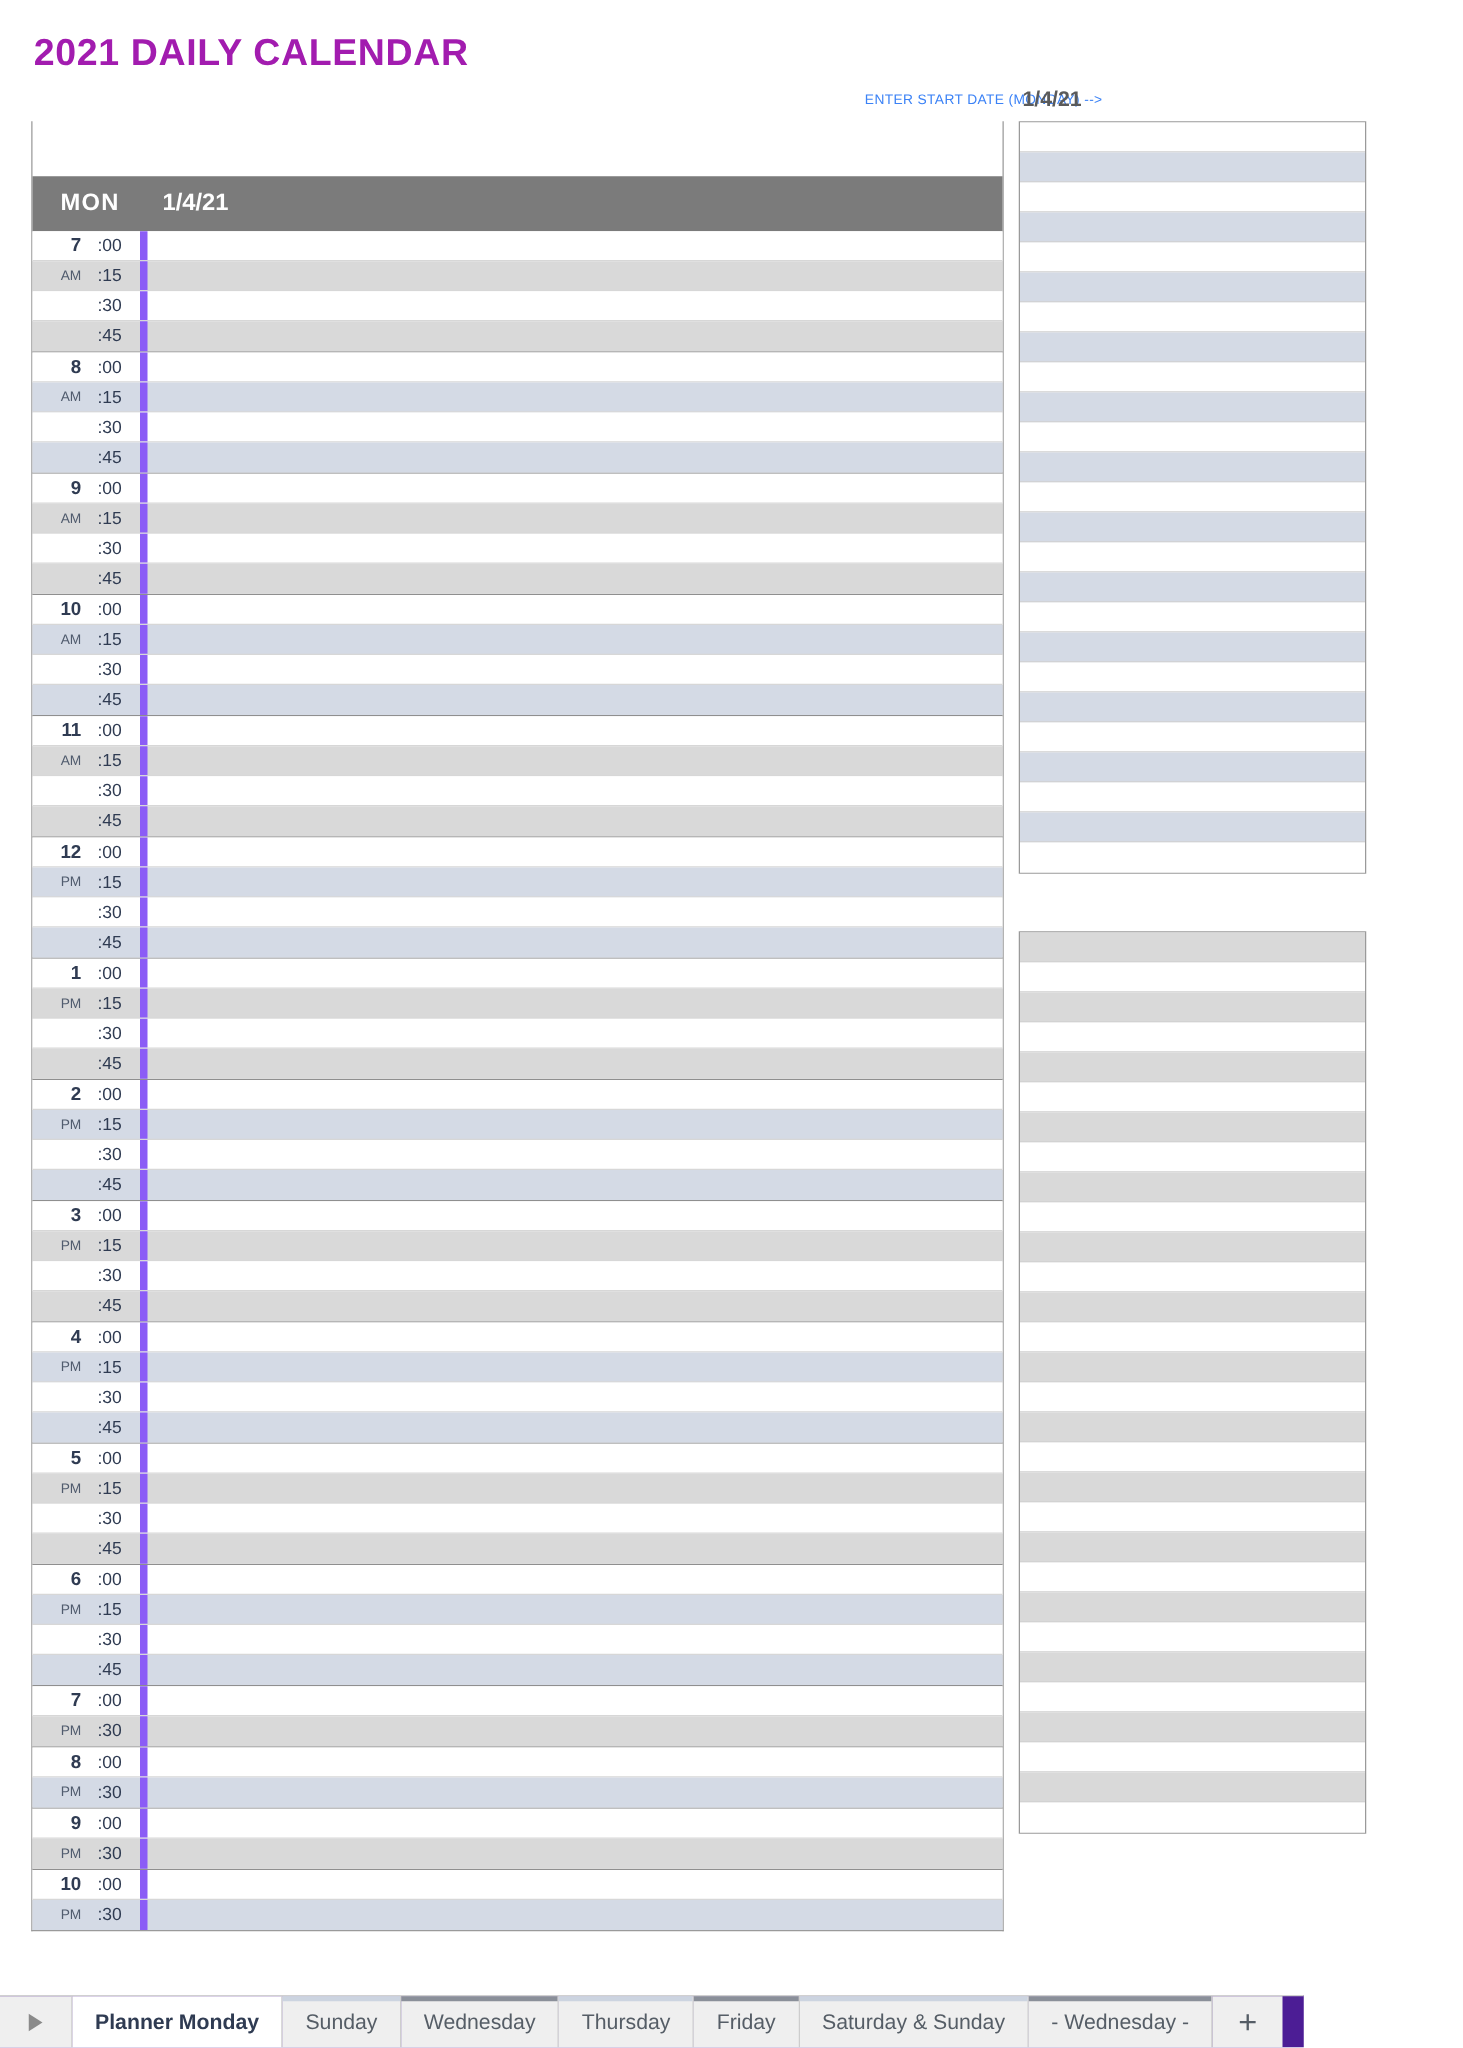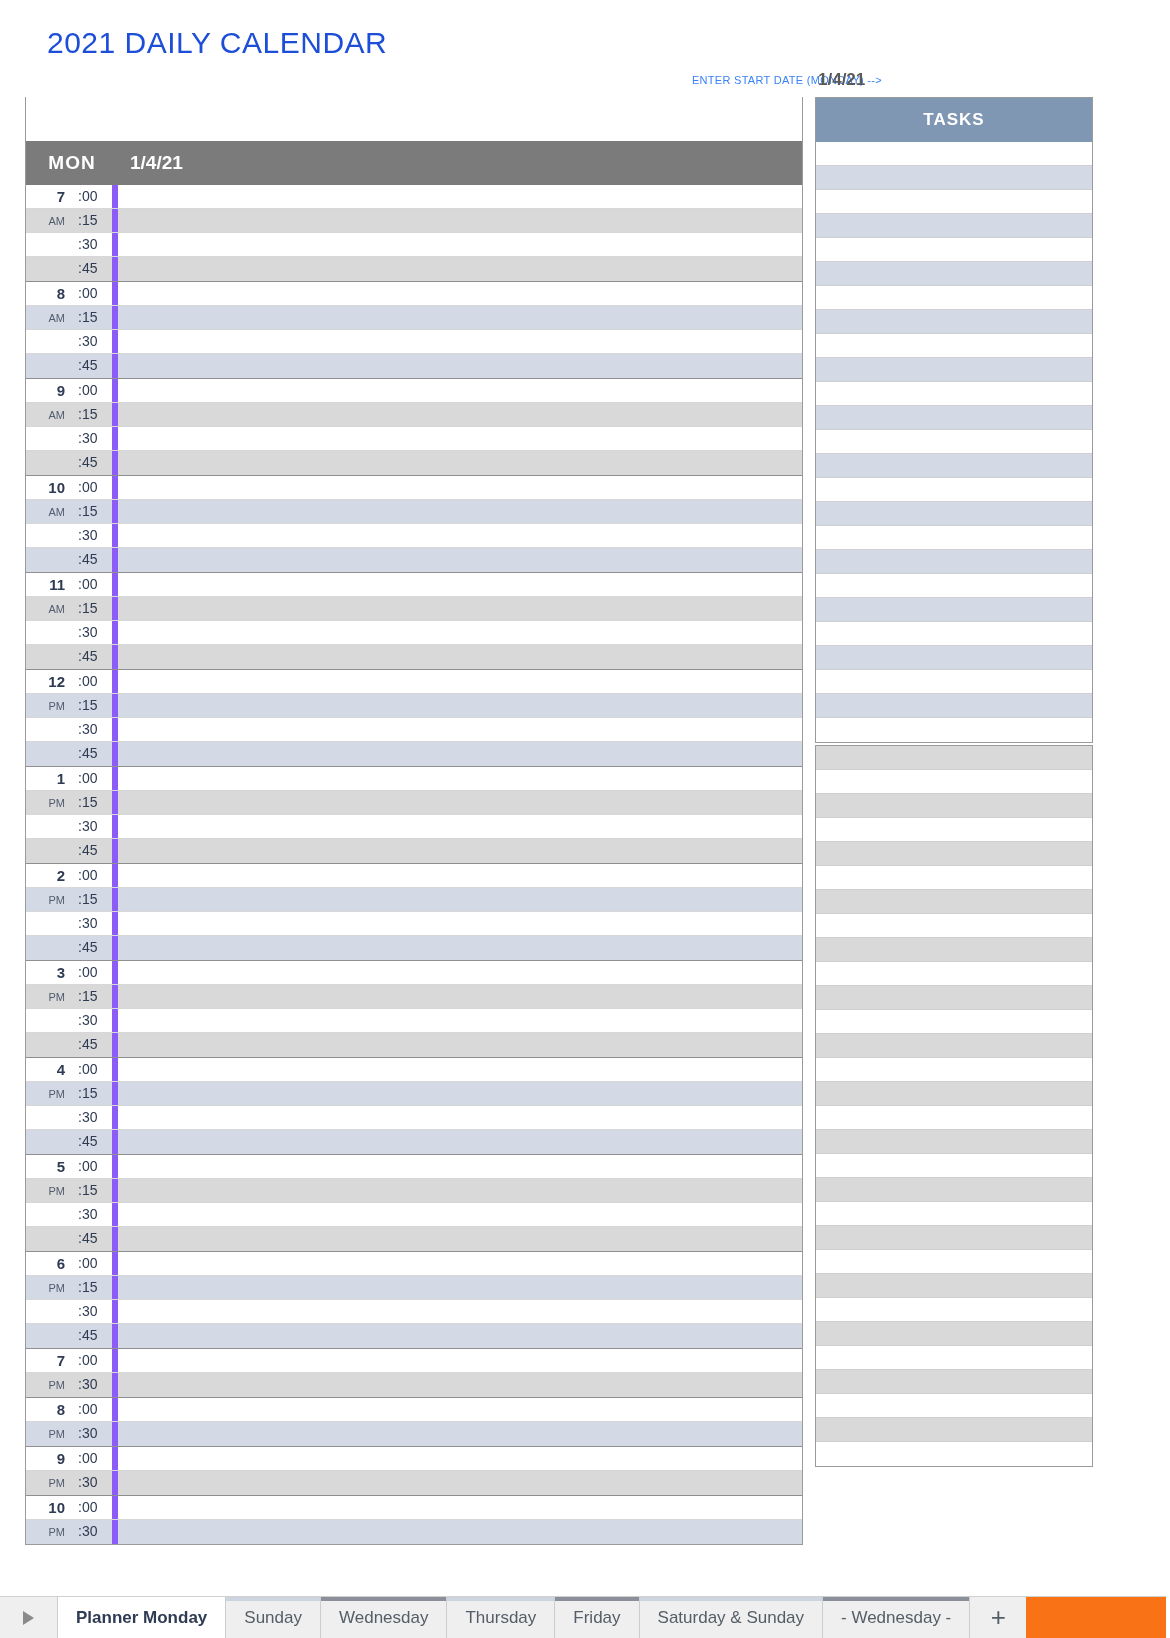--- a/index.html
+++ b/index.html
@@ -7,23 +7,22 @@
     width: 1170px; height: 1638px;
     background: #ffffff;
     font-family: "Liberation Sans", sans-serif;
     overflow: hidden;
   }
   #root { position: relative; width: 1170px; height: 1638px; }
 
   
   .title {
     position: absolute; left: 27px; top: 26px;
-    font-size: 30px; font-weight: normal; letter-spacing: 0.5px;
-    color: #1d4ed8;
-    margin-left: 20px;
+    font-size: 30px; font-weight: bold; letter-spacing: 0.5px;
+    color: #a21caf;
   }
   .startdate-label {
     position: absolute; right: 288px; top: 74px;
     font-size: 11px; letter-spacing: 0.3px;
     color: #3b82f6; white-space: nowrap; text-align: center;
   }
   .startdate-value {
     position: absolute; left: 818px; top: 70px;
     font-size: 17px; font-weight: bold; color: #5a5a5a;
   }
@@ -86,22 +85,22 @@
   }
   .tasks { top: 97px; }
   .tasks .panel-head { background: #8097b4; }
   .notes { top: 745px; }
   .notes .panel-head { background: #7b7b7b; }
   .prow { height: 24px; border-bottom: 1px solid #cfcfcf; }
   .prow:last-child { border-bottom: none; }
 
   
   .tabbar {
-    position: absolute; left: 0; bottom: 0; width: 1166px; height: 42px;
-    background: #f97316; display: flex; align-items: stretch;
+    position: absolute; left: 0; bottom: 0; width: 1043px; height: 42px;
+    background: #4c1d95; display: flex; align-items: stretch;
     border-top: 1px solid #d0d0d0;
   }
   .tab-nav {
     width: 58px; background: #efefef; border-right: 1px solid #cdcdcd;
     display: flex; align-items: center; justify-content: center;
   }
   .tab-nav .arrow {
     width: 0; height: 0;
     border-left: 11px solid #8a8a8a;
     border-top: 7px solid transparent;
@@ -450,21 +449,20 @@
           <div class="row sh-blue">
             <div class="ampm">PM</div>
             <div class="mn">:30</div>
             <div class="cell"></div>
           </div>
         </div>
       </div>
   </div>
 
   <div class="panel tasks">
-    <div class="panel-head">TASKS</div>
     <div id="tasks-body">
         <div class="prow sh-white"></div>
         <div class="prow sh-blue"></div>
         <div class="prow sh-white"></div>
         <div class="prow sh-blue"></div>
         <div class="prow sh-white"></div>
         <div class="prow sh-blue"></div>
         <div class="prow sh-white"></div>
         <div class="prow sh-blue"></div>
         <div class="prow sh-white"></div>

